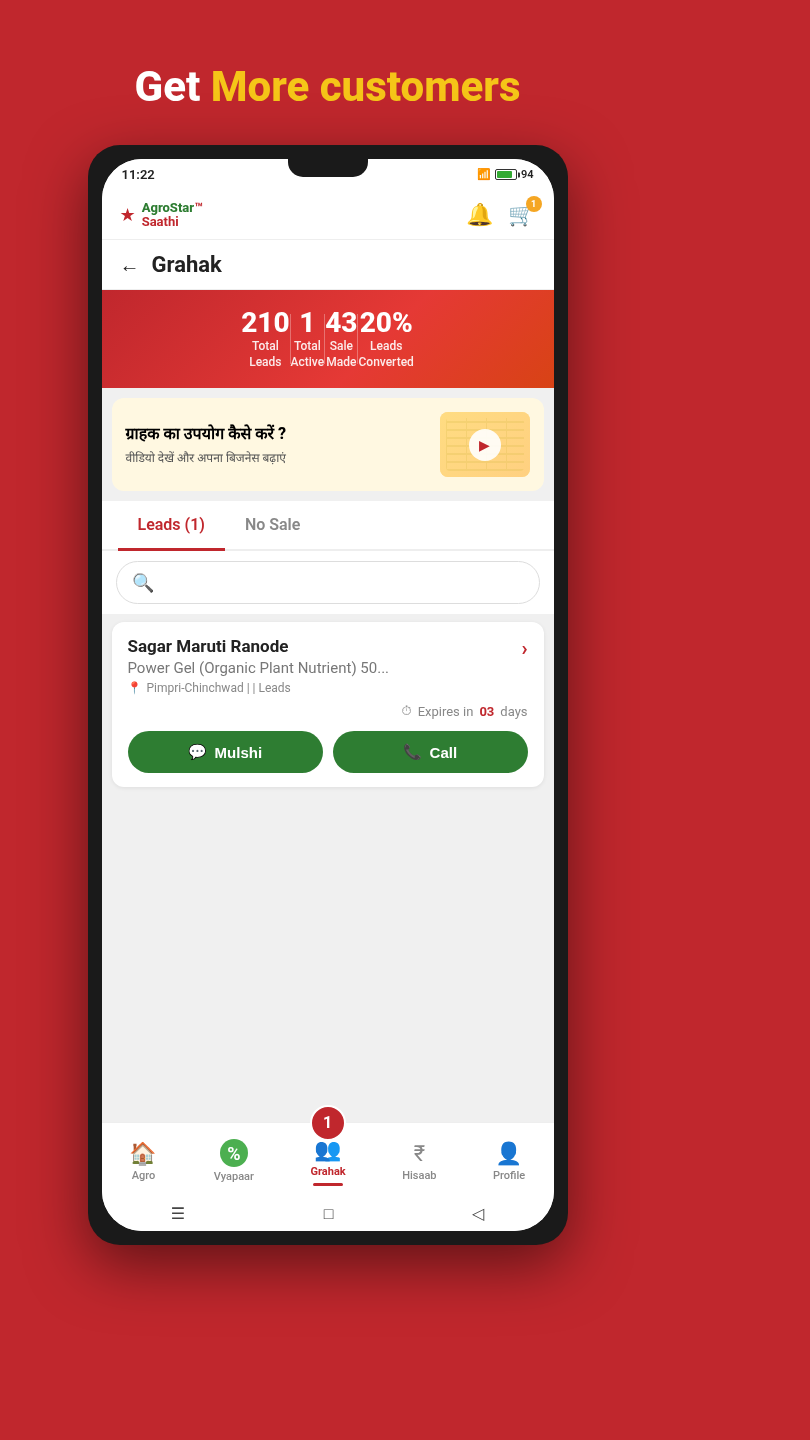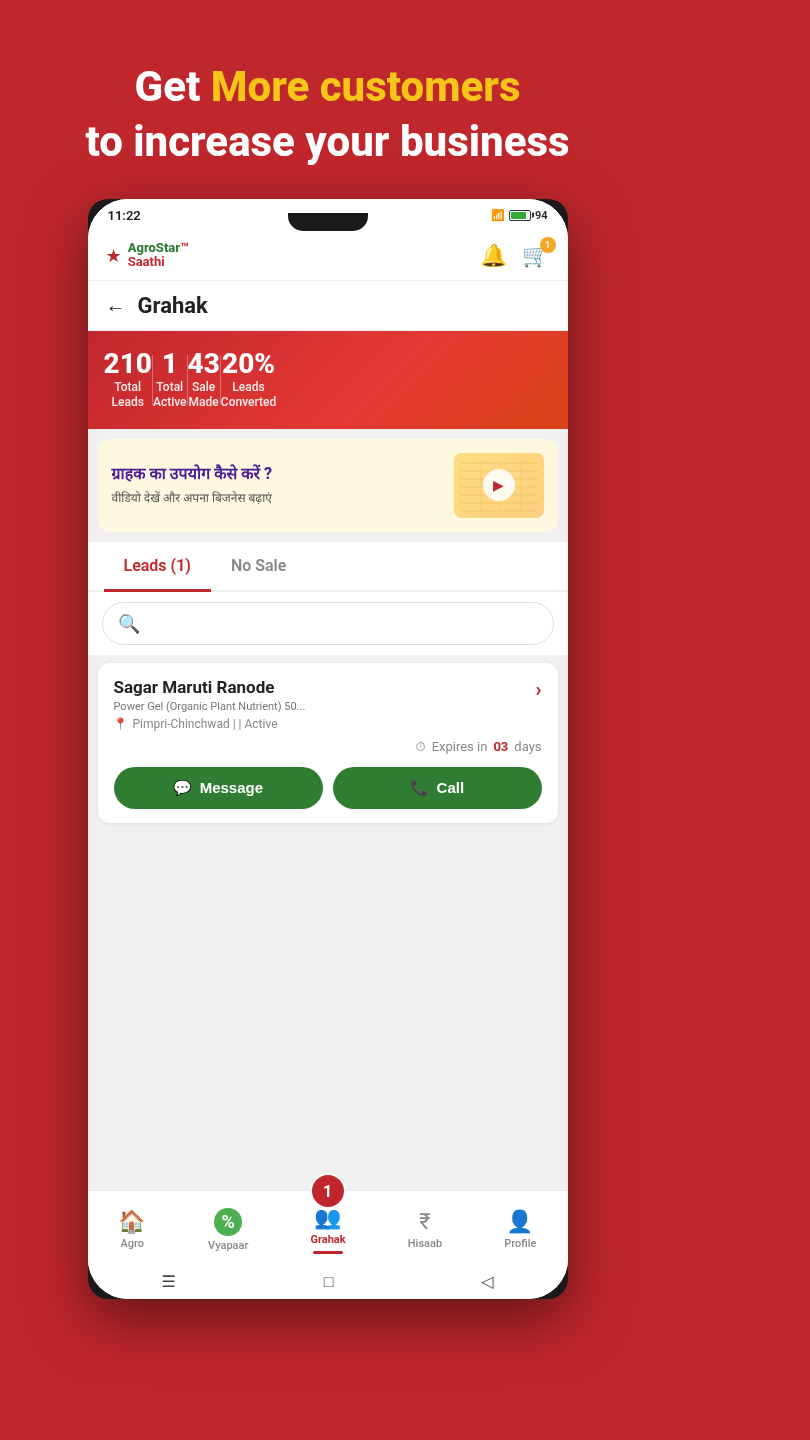--- a/index.html
+++ b/index.html
@@ -25,24 +25,24 @@
     }
     .bg-text h1 .highlight {
       color: #f5c518;
     }
 
     
     .phone-shell {
       width: 480px;
       height: 1100px;
       background: #1a1a1a;
-      border-radius: 20px;
+      border-radius: 32px;
       margin: 0 auto;
       position: relative;
-      padding: 0;
+      padding: 14px;
       box-shadow: 0 20px 60px rgba(0,0,0,0.5);
     }
     .phone-screen {
       width: 100%;
       height: 100%;
       background: #f5f5f5;
       border-radius: 40px;
       overflow: hidden;
       display: flex;
       flex-direction: column;
@@ -184,21 +184,21 @@
       font-size: 22px;
       font-weight: 700;
       color: #222;
     }
 
     
     .stats-banner {
       background: linear-gradient(135deg, #c0272d 0%, #e53935 60%, #d84315 100%);
       padding: 18px 16px;
       display: flex;
-      justify-content: flex-start;
+      justify-content: center;
       align-items: center;
     }
     .stat-item {
       text-align: center;
       color: #fff;
     }
     .stat-number {
       font-size: 28px;
       font-weight: 800;
       line-height: 1.1;
@@ -229,21 +229,21 @@
       border-radius: 12px;
       padding: 14px;
       display: flex;
       align-items: center;
       justify-content: space-between;
       gap: 10px;
     }
     .promo-text h3 {
       font-size: 16px;
       font-weight: 800;
-      color: #4c1d95;
+      color: #000000;
       line-height: 1.3;
     }
     .promo-text p {
       font-size: 12px;
       color: #555;
       margin-top: 4px;
     }
     .promo-visual {
       width: 90px;
       height: 65px;
@@ -329,21 +329,21 @@
       display: flex;
       justify-content: space-between;
       align-items: flex-start;
     }
     .lead-info h4 {
       font-size: 17px;
       font-weight: 700;
       color: #222;
     }
     .lead-info p {
-      font-size: 11px;
+      font-size: 15px;
       color: #777;
       margin-top: 3px;
     }
     .lead-info .location {
       font-size: 12px;
       color: #888;
       margin-top: 4px;
       display: flex;
       align-items: center;
       gap: 4px;
@@ -458,21 +458,21 @@
       color: #444;
     }
   </style>
 </head>
 <body>
 
 <div style="width:655px;height:1440px;background:#c0272d;position:relative;overflow:hidden;">
 
   <div class="bg-text">
     <h1>
-      <span>Get </span><span class="highlight">More customers</span><br><span>to increase your business</span>
+      <span>Get </span><span class="highlight">More customers</span><br>
     </h1>
   </div>
 
   <div class="phone-shell">
     <div class="notch"></div>
     <div class="phone-screen">
 
       <div class="status-bar">
         <span class="status-left">11:22</span>
         <div class="status-right">
@@ -555,35 +555,35 @@
           </div>
         </div>
 
         <div class="lead-card">
           <div class="lead-card-header">
             <div class="lead-info">
               <h4>Sagar Maruti Ranode</h4>
               <p>Power Gel (Organic Plant Nutrient) 50...</p>
               <div class="location">
                 <span>📍</span>
-                <span>Pimpri-Chinchwad | | Active</span>
+                <span>Pimpri-Chinchwad | | Leads</span>
               </div>
             </div>
             <span class="chevron-right">›</span>
           </div>
           <div class="expiry-badge">
             <span>⏱</span>
             <span>Expires in</span>
             <span class="days">03</span>
             <span>days</span>
           </div>
           <div class="action-buttons">
             <button class="btn-message">
               <span>💬</span>
-              <span>Message</span>
+              <span>Mulshi</span>
             </button>
             <button class="btn-call">
               <span>📞</span>
               <span>Call</span>
             </button>
           </div>
         </div>
 
       </div>
 

